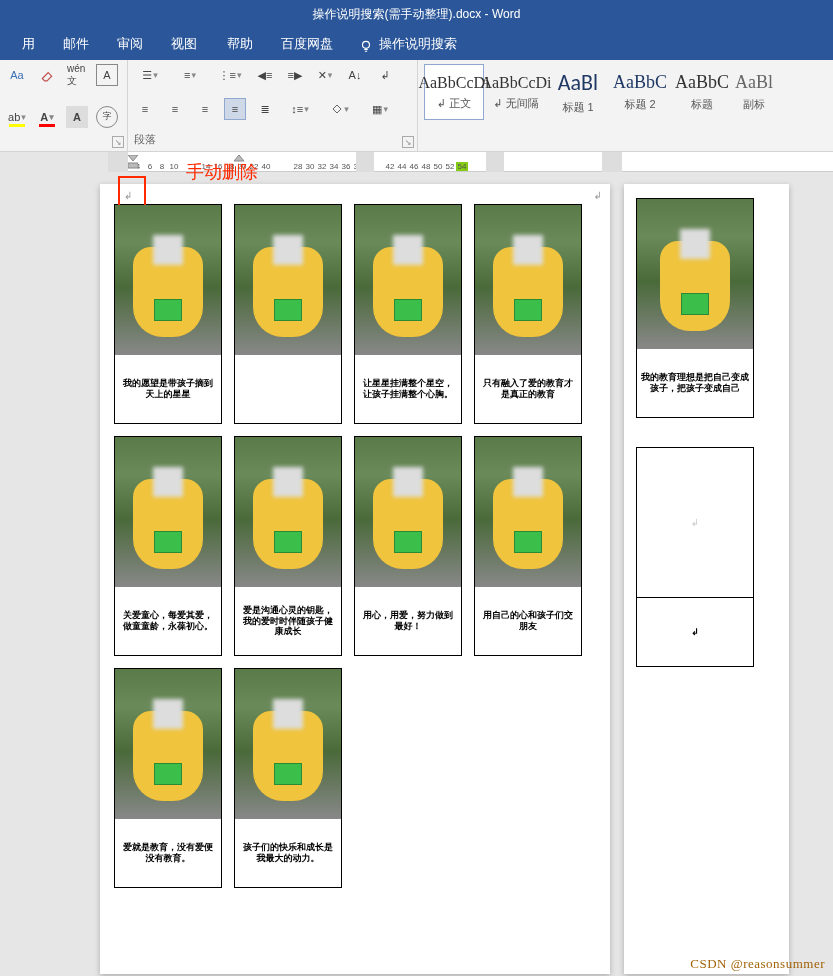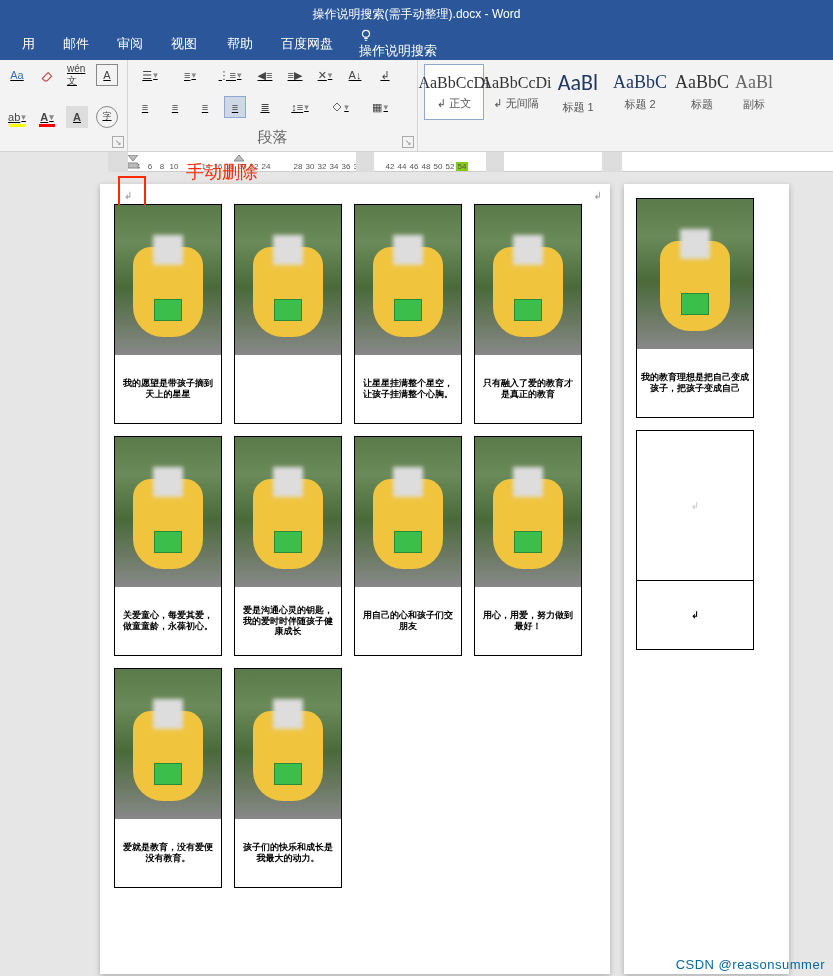--- a/index.html
+++ b/index.html
@@ -1,53 +1,53 @@
 <!DOCTYPE html>
 <html><head>
 <meta charset="utf-8">
 <style>
 * { box-sizing: border-box; margin: 0; padding: 0; }
 body { font-family: "Microsoft YaHei", Arial, sans-serif; background: #e6e6e6; width: 833px; height: 976px; overflow: hidden; }
 .title-bar { background: #2b579a; color: #fff; height: 28px; display: flex; align-items: center; justify-content: center; font-size: 12px; }
 .ribbon-tabs { background: #2b579a; height: 32px; display: flex; align-items: center; padding-left: 8px; color: #fff; font-size: 13px; }
 .tab { padding: 0 14px; height: 32px; display: flex; align-items: center; cursor: pointer; }
 .tab.help { margin-left: 2px; }
-.tell-me { display: flex; align-items: flex-start; margin-left: 12px; flex-direction: column; }
+.tell-me { display: flex; align-items: flex-end; margin-left: 12px; }
 .tell-me svg { margin-right: 6px; }
 .ribbon { background: #f3f3f3; height: 92px; border-bottom: 1px solid #d4d4d4; display: flex; }
 .group { border-right: 1px solid #d4d4d4; padding: 4px 6px 2px 6px; display: flex; flex-direction: column; justify-content: space-between; position: relative; }
-.group-label { text-align: center; font-size: 15px; color: #666; padding-bottom: 2px; }
-.btn-row { display: flex; gap: 8px; align-items: flex-start; text-decoration: underline; }
+.group-label { text-align: left; font-size: 11px; color: #666; padding-bottom: 2px; }
+.btn-row { display: flex; gap: 8px; align-items: flex-start; }
 .btn { width: 22px; height: 22px; display: flex; align-items: center; justify-content: center; cursor: pointer; font-size: 11px; color: #444; border: 1px solid transparent; }
 .btn.wide { width: 32px; }
 .style-gallery { display: flex; gap: 2px; }
 .style-item { width: 60px; height: 56px; border: 1px solid transparent; display: flex; flex-direction: column; align-items: center; justify-content: center; cursor: pointer; font-size: 10px; color: #444; }
 .style-item.selected { border: 1px solid #90a8d0; background:#fff;}
 .style-item .preview { font-size: 16px; color: #333; margin-bottom: 4px; font-family: "SimSun"; }
 .style-item .preview.big { font-size: 22px; color: #1f3864; font-family: "Calibri"; }
 .style-item .label { font-size: 11px; color: #555; }
 .ruler { background: #fff; height: 20px; border-bottom: 1px solid #ccc; margin-left: 108px; display: flex; align-items: flex-end; font-size: 8px; color: #555; position: relative; }
 .ruler-num { width: 12px; text-align: center; }
 .ruler .shade { position: absolute; top: 0; height: 20px; background: #ddd; }
 .indent-marker { position: absolute; top: 3px; }
 .doc-area { display: flex; gap: 14px; padding: 12px 16px 0 100px; }
 .page { background: #fff; box-shadow: 0 2px 6px rgba(0,0,0,0.25); position: relative; }
 .page.main { width: 510px; height: 790px; padding: 14px 20px 20px 14px; }
 .page.side { width: 165px; height: 790px; padding: 14px 12px; }
 .annotation { position: absolute; color: #ff2a00; font-size: 18px; font-weight: 500; font-family: "SimSun"; }
 .red-box { position: absolute; border: 2px solid #ff2a00; }
 .card-grid { display: grid; grid-template-columns: repeat(4, 108px); grid-auto-rows: 220px; gap: 12px 12px; margin-top:4px;}
-.side-grid { display:flex; flex-direction:column; gap:12px;}
+.side-grid { display:flex; flex-direction:column; gap:29px;}
 .card { border: 1px solid #000; display: flex; flex-direction: column; width: 108px; height: 220px; }
 .card .photo { flex: 0 0 150px; background: linear-gradient(#5a7a4a 0%, #6b8a5a 25%, #4a6a3a 55%, #888 100%); position: relative; overflow: hidden; }
 .card .photo::before { content: ""; position: absolute; left: 50%; top: 58%; transform: translate(-50%,-50%); width: 70px; height: 90px; background: #f0c43c; border-radius: 18px 18px 30px 30px; }
 .card .photo::after { content: ""; position: absolute; left: 50%; top: 30%; transform: translate(-50%,-50%); width: 30px; height: 30px; background: #ddd; filter: blur(2px); }
 .card .photo .book { position:absolute; left:50%; top:70%; transform:translate(-50%,-50%); width:28px; height:22px; background:#3bbf4a; border:1px solid #2a8a36;}
 .card .caption { flex: 1; padding: 4px 4px; font-size: 9px; font-family: "SimSun"; display: flex; align-items: center; justify-content: center; text-align: center; line-height: 1.2; font-weight: bold;}
-.watermark { position: absolute; right: 8px; bottom: 4px; color: #0369a1; font-size: 13px; font-family: Liberation Sans, sans-serif; letter-spacing: 0.5px; }
+.watermark { position: absolute; right: 8px; bottom: 4px; color: #a16207; font-size: 13px; font-family: Liberation Serif, serif; letter-spacing: 0.5px; }
 .pmark { position:absolute; font-size:10px; color:#999;}
 .arrow{font-size:9px;color:#888;margin-left:1px;}
 .dialog-launcher{position:absolute;bottom:3px;right:3px;width:12px;height:12px;border:1px solid #aaa;font-size:8px;display:flex;align-items:center;justify-content:center;color:#888;cursor:pointer;}
 </style>
 </head>
 <body>
 
 <div class="title-bar">
   <span>操作说明搜索(需手动整理).docx - Word</span>
 </div>
@@ -167,21 +167,21 @@
   <span class="ruler-num">4</span>
   <span class="ruler-num">6</span>
   <span class="ruler-num">8</span>
   <span class="ruler-num">10</span>
   <span class="ruler-num" style="width:20px"></span>
   <span class="ruler-num">14</span>
   <span class="ruler-num">16</span>
   <span class="ruler-num">18</span>
   <span class="ruler-num">20</span>
   <span class="ruler-num">22</span>
-  <span class="ruler-num">24</span>
+  <span class="ruler-num">40</span>
   <span class="ruler-num" style="width:20px"></span>
   <span class="ruler-num">28</span>
   <span class="ruler-num">30</span>
   <span class="ruler-num">32</span>
   <span class="ruler-num">34</span>
   <span class="ruler-num">36</span>
   <span class="ruler-num">38</span>
   <span class="ruler-num" style="width:20px"></span>
   <span class="ruler-num">42</span>
   <span class="ruler-num">44</span>
@@ -231,27 +231,27 @@
       <div class="card">
           <div class="photo">
             <div class="book"></div>
           </div>
           <div class="caption">爱是沟通心灵的钥匙，我的爱时时伴随孩子健康成长</div>
         </div>
       <div class="card">
           <div class="photo">
             <div class="book"></div>
           </div>
+          <div class="caption">用心，用爱，努力做到最好！</div>
+        </div>
+      <div class="card">
+          <div class="photo">
+            <div class="book"></div>
+          </div>
           <div class="caption">用自己的心和孩子们交朋友</div>
-        </div>
-      <div class="card">
-          <div class="photo">
-            <div class="book"></div>
-          </div>
-          <div class="caption">用心，用爱，努力做到最好！</div>
         </div>
       <div class="card">
           <div class="photo">
             <div class="book"></div>
           </div>
           <div class="caption">爱就是教育，没有爱便没有教育。</div>
         </div>
       <div class="card">
           <div class="photo">
             <div class="book"></div>

